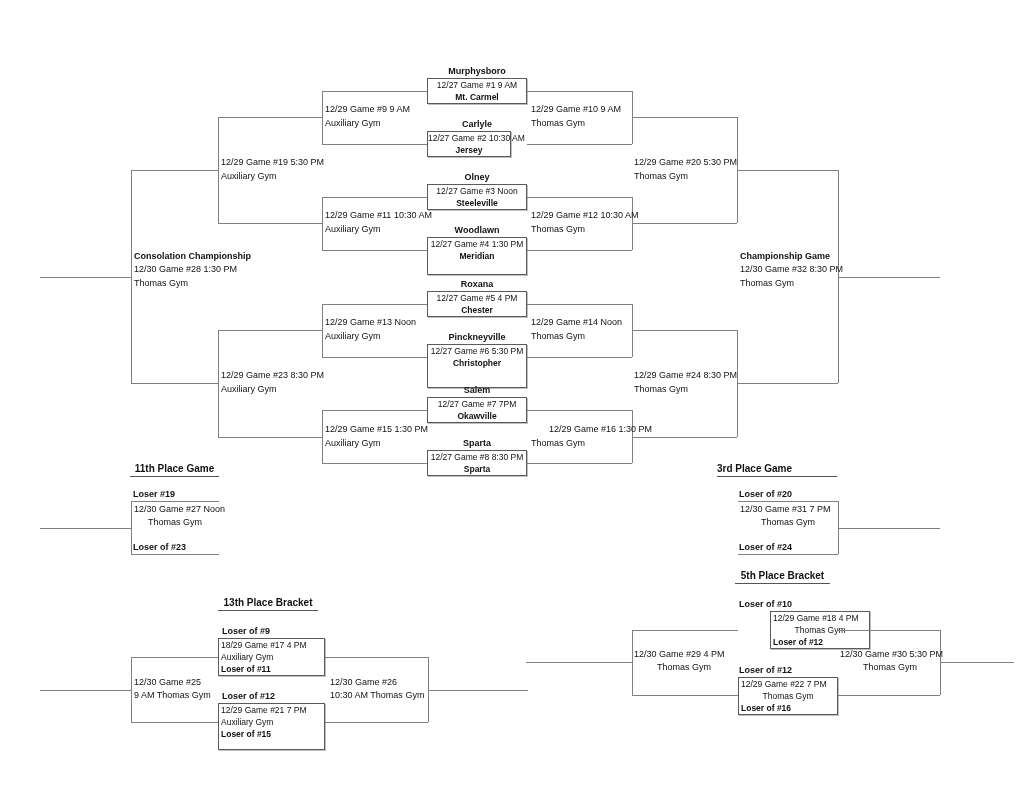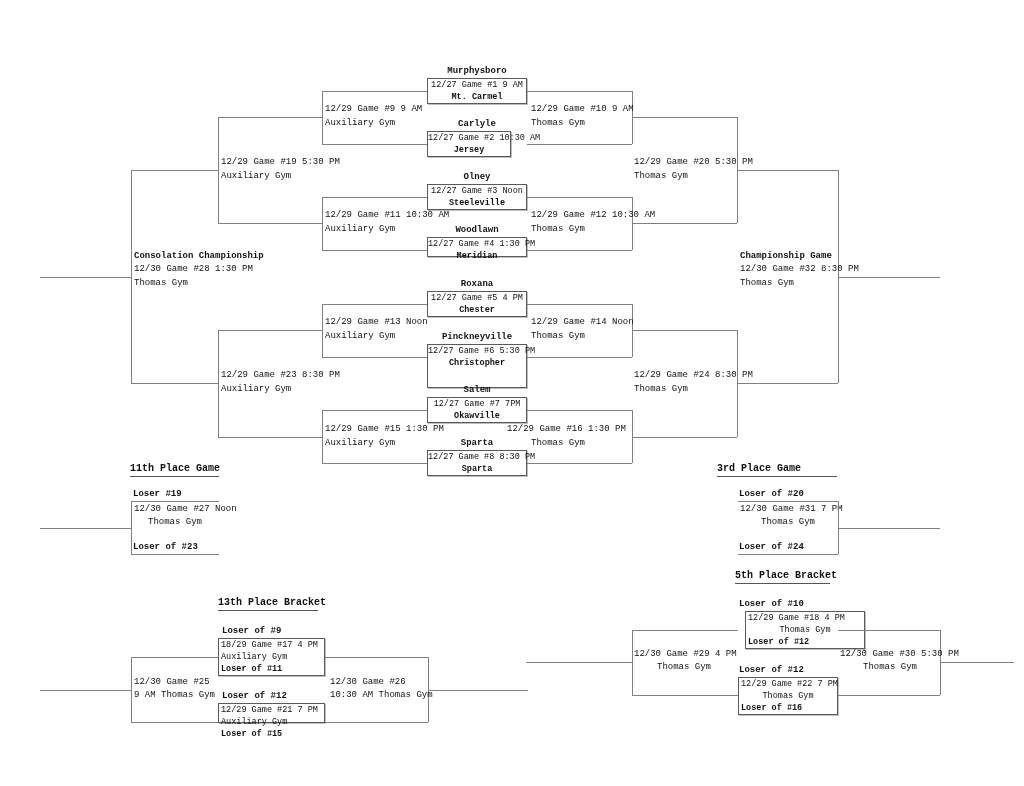--- a/index.html
+++ b/index.html
@@ -1,17 +1,17 @@
 <!DOCTYPE html>
 <html><head>
 <meta charset="utf-8">
 <style>
   html,body{margin:0;padding:0;background:#fff;}
   #canvas{position:relative;width:1024px;height:786px;background:#ffffff;overflow:hidden;
-          font-family:Liberation Mono, monospace;color:#111;}
+          font-family:Liberation Sans, sans-serif;color:#111;}
   .t{position:absolute;font-size:9px;line-height:13px;white-space:nowrap;color:#111;}
   .b{font-weight:bold;}
   .c{text-align:center;}
   .h{position:absolute;height:1px;background:#808080;}
   .v{position:absolute;width:1px;background:#808080;}
   .gbox{position:absolute;box-sizing:border-box;border:1px solid #5a5a5a;background:#fff;
         box-shadow:1px 1px 0 rgba(0,0,0,0.25);}
   .gbox .row{font-size:8.5px;line-height:12px;white-space:nowrap;text-align:center;}
   .gbox .rowl{text-align:left;padding-left:2px;}
   .sect-title{position:absolute;font-size:10px;font-weight:bold;line-height:13px;
@@ -38,21 +38,21 @@
     <div class="row b">Jersey</div>
   </div>
 
   <div class="t b c" style="left:427px;top:171px;width:100px">Olney</div>
   <div class="gbox" style="left:427px;top:184px;width:100px;height:26px">
     <div class="row">12/27 Game #3 Noon</div>
     <div class="row b">Steeleville</div>
   </div>
 
   <div class="t b c" style="left:427px;top:224px;width:100px">Woodlawn</div>
-  <div class="gbox" style="left:427px;top:237px;width:100px;height:20px">
+  <div class="gbox" style="left:427px;top:237px;width:100px;height:38px">
     <div class="row">12/27 Game #4 1:30 PM</div>
     <div class="row b">Meridian</div>
   </div>
 
   <div class="t b c" style="left:427px;top:278px;width:100px">Roxana</div>
   <div class="gbox" style="left:427px;top:291px;width:100px;height:26px">
     <div class="row">12/27 Game #5 4 PM</div>
     <div class="row b">Chester</div>
   </div>
 
@@ -130,21 +130,21 @@
   <div class="t" style="left:325px;top:330px">Auxiliary Gym</div>
   <div class="t" style="left:325px;top:423px">12/29 Game #15 1:30 PM</div>
   <div class="t" style="left:325px;top:437px">Auxiliary Gym</div>
 
   <div class="t" style="left:531px;top:103px">12/29 Game #10 9 AM</div>
   <div class="t" style="left:531px;top:117px">Thomas Gym</div>
   <div class="t" style="left:531px;top:209px">12/29 Game #12 10:30 AM</div>
   <div class="t" style="left:531px;top:223px">Thomas Gym</div>
   <div class="t" style="left:531px;top:316px">12/29 Game #14 Noon</div>
   <div class="t" style="left:531px;top:330px">Thomas Gym</div>
-  <div class="t" style="left:507px;top:423px">12/29 Game #16 1:30 PM</div>
+  <div class="t" style="left:549px;top:423px">12/29 Game #16 1:30 PM</div>
   <div class="t" style="left:531px;top:437px">Thomas Gym</div>
 
   <div class="t" style="left:221px;top:156px">12/29 Game #19 5:30 PM</div>
   <div class="t" style="left:221px;top:170px">Auxiliary Gym</div>
   <div class="t" style="left:221px;top:369px">12/29 Game #23 8:30 PM</div>
   <div class="t" style="left:221px;top:383px">Auxiliary Gym</div>
   <div class="t" style="left:634px;top:156px">12/29 Game #20 5:30 PM</div>
   <div class="t" style="left:634px;top:170px">Thomas Gym</div>
   <div class="t" style="left:634px;top:369px">12/29 Game #24 8:30 PM</div>
   <div class="t" style="left:634px;top:383px">Thomas Gym</div>
@@ -173,21 +173,21 @@
   <div class="t" style="left:740px;top:503px">12/30 Game #31 7 PM</div>
   <div class="t c" style="left:738px;top:516px;width:100px">Thomas Gym</div>
   <div class="t b" style="left:739px;top:541px">Loser of #24</div>
   <div class="h" style="left:738px;top:554px;width:100px"></div>
   <div class="v" style="left:838px;top:501px;height:53px"></div>
   <div class="h" style="left:838px;top:528px;width:102px"></div>
 
   <div class="sect-title c" style="left:735px;top:569px;width:95px">5th Place Bracket</div>
 
   <div class="t b" style="left:739px;top:598px">Loser of #10</div>
-  <div class="gbox" style="left:745px;top:611px;width:120px;height:38px">
+  <div class="gbox" style="left:770px;top:611px;width:100px;height:38px">
     <div class="row rowl">12/29 Game #18 4 PM</div>
     <div class="row">Thomas Gym</div>
     <div class="row rowl b">Loser of #12</div>
   </div>
 
   <div class="t b" style="left:739px;top:664px">Loser of #12</div>
   <div class="gbox" style="left:738px;top:677px;width:100px;height:38px">
     <div class="row rowl">12/29 Game #22 7 PM</div>
     <div class="row">Thomas Gym</div>
     <div class="row rowl b">Loser of #16</div>
@@ -214,21 +214,21 @@
   <div class="sect-title c" style="left:218px;top:596px;width:100px">13th Place Bracket</div>
 
   <div class="t b" style="left:222px;top:625px">Loser of #9</div>
   <div class="gbox" style="left:218px;top:638px;width:107px;height:38px">
     <div class="row rowl">18/29 Game #17 4 PM</div>
     <div class="row rowl">Auxiliary Gym</div>
     <div class="row rowl b">Loser of #11</div>
   </div>
 
   <div class="t b" style="left:222px;top:690px">Loser of #12</div>
-  <div class="gbox" style="left:218px;top:703px;width:107px;height:20px">
+  <div class="gbox" style="left:218px;top:703px;width:107px;height:47px">
     <div class="row rowl">12/29 Game #21 7 PM</div>
     <div class="row rowl">Auxiliary Gym</div>
     <div class="row rowl b">Loser of #15</div>
   </div>
 
   <div class="h" style="left:131px;top:657px;width:87px"></div>
   <div class="h" style="left:131px;top:722px;width:87px"></div>
   <div class="v" style="left:131px;top:657px;height:65px"></div>
   <div class="h" style="left:40px;top:690px;width:91px"></div>
   <div class="h" style="left:325px;top:657px;width:103px"></div>

